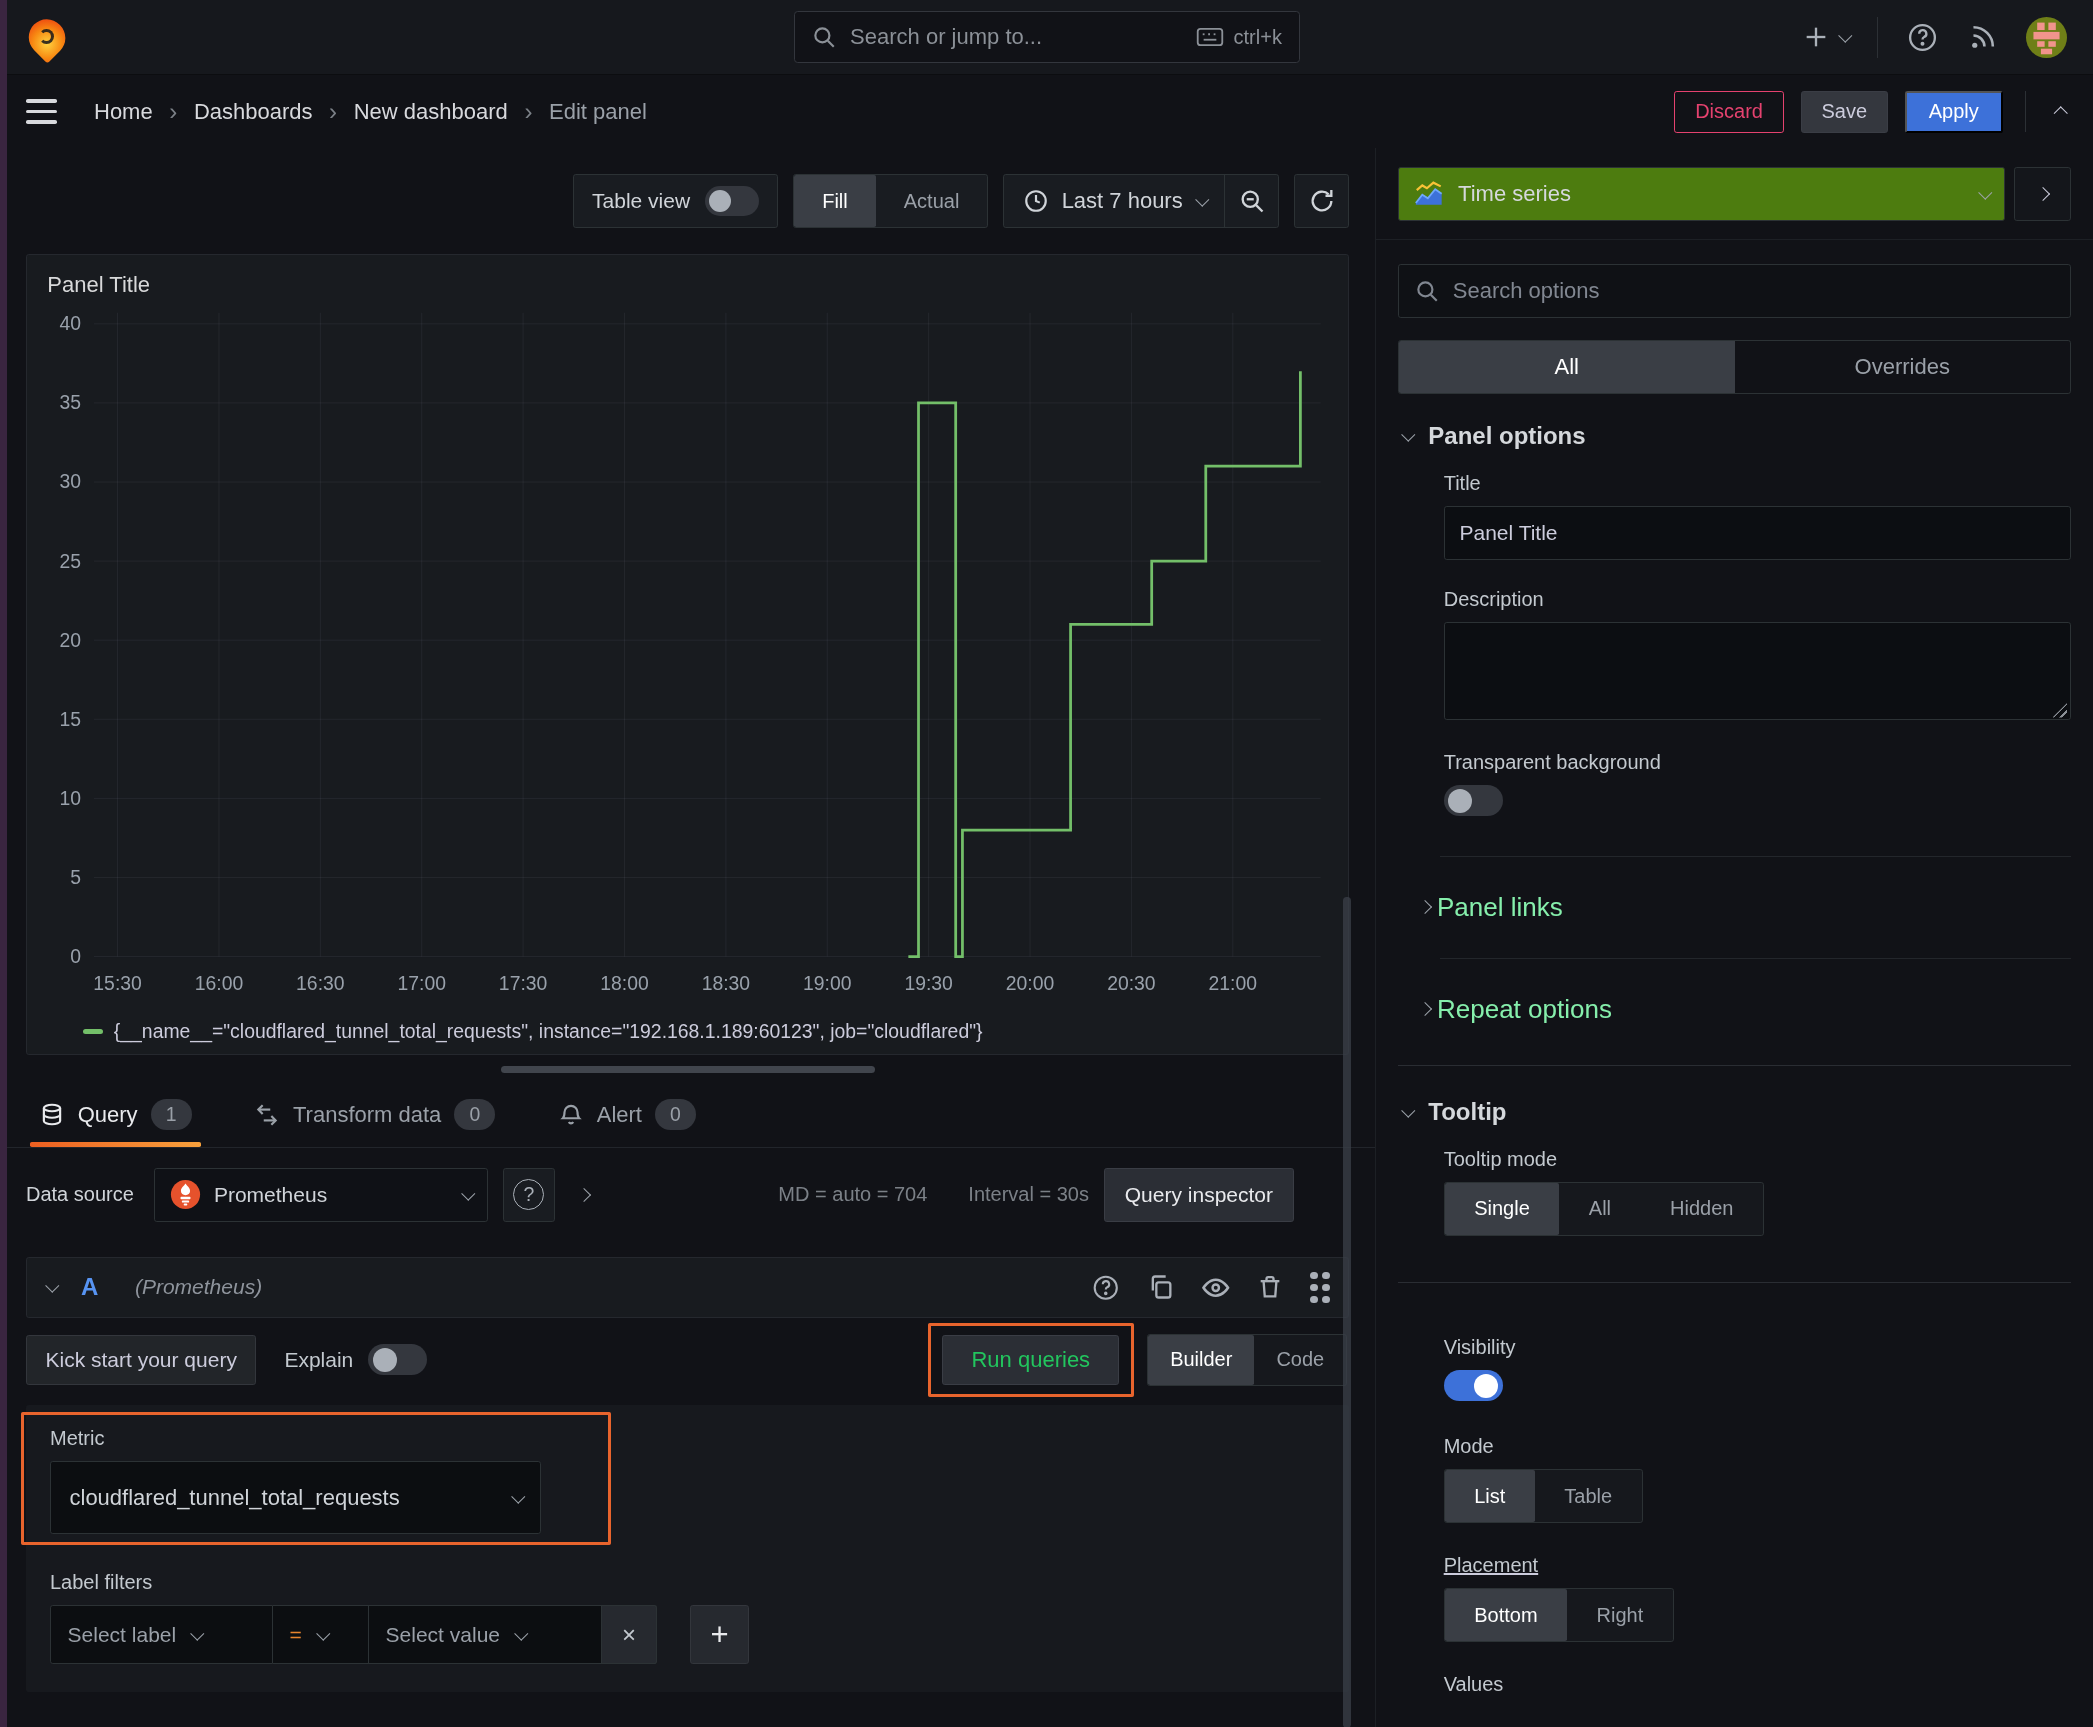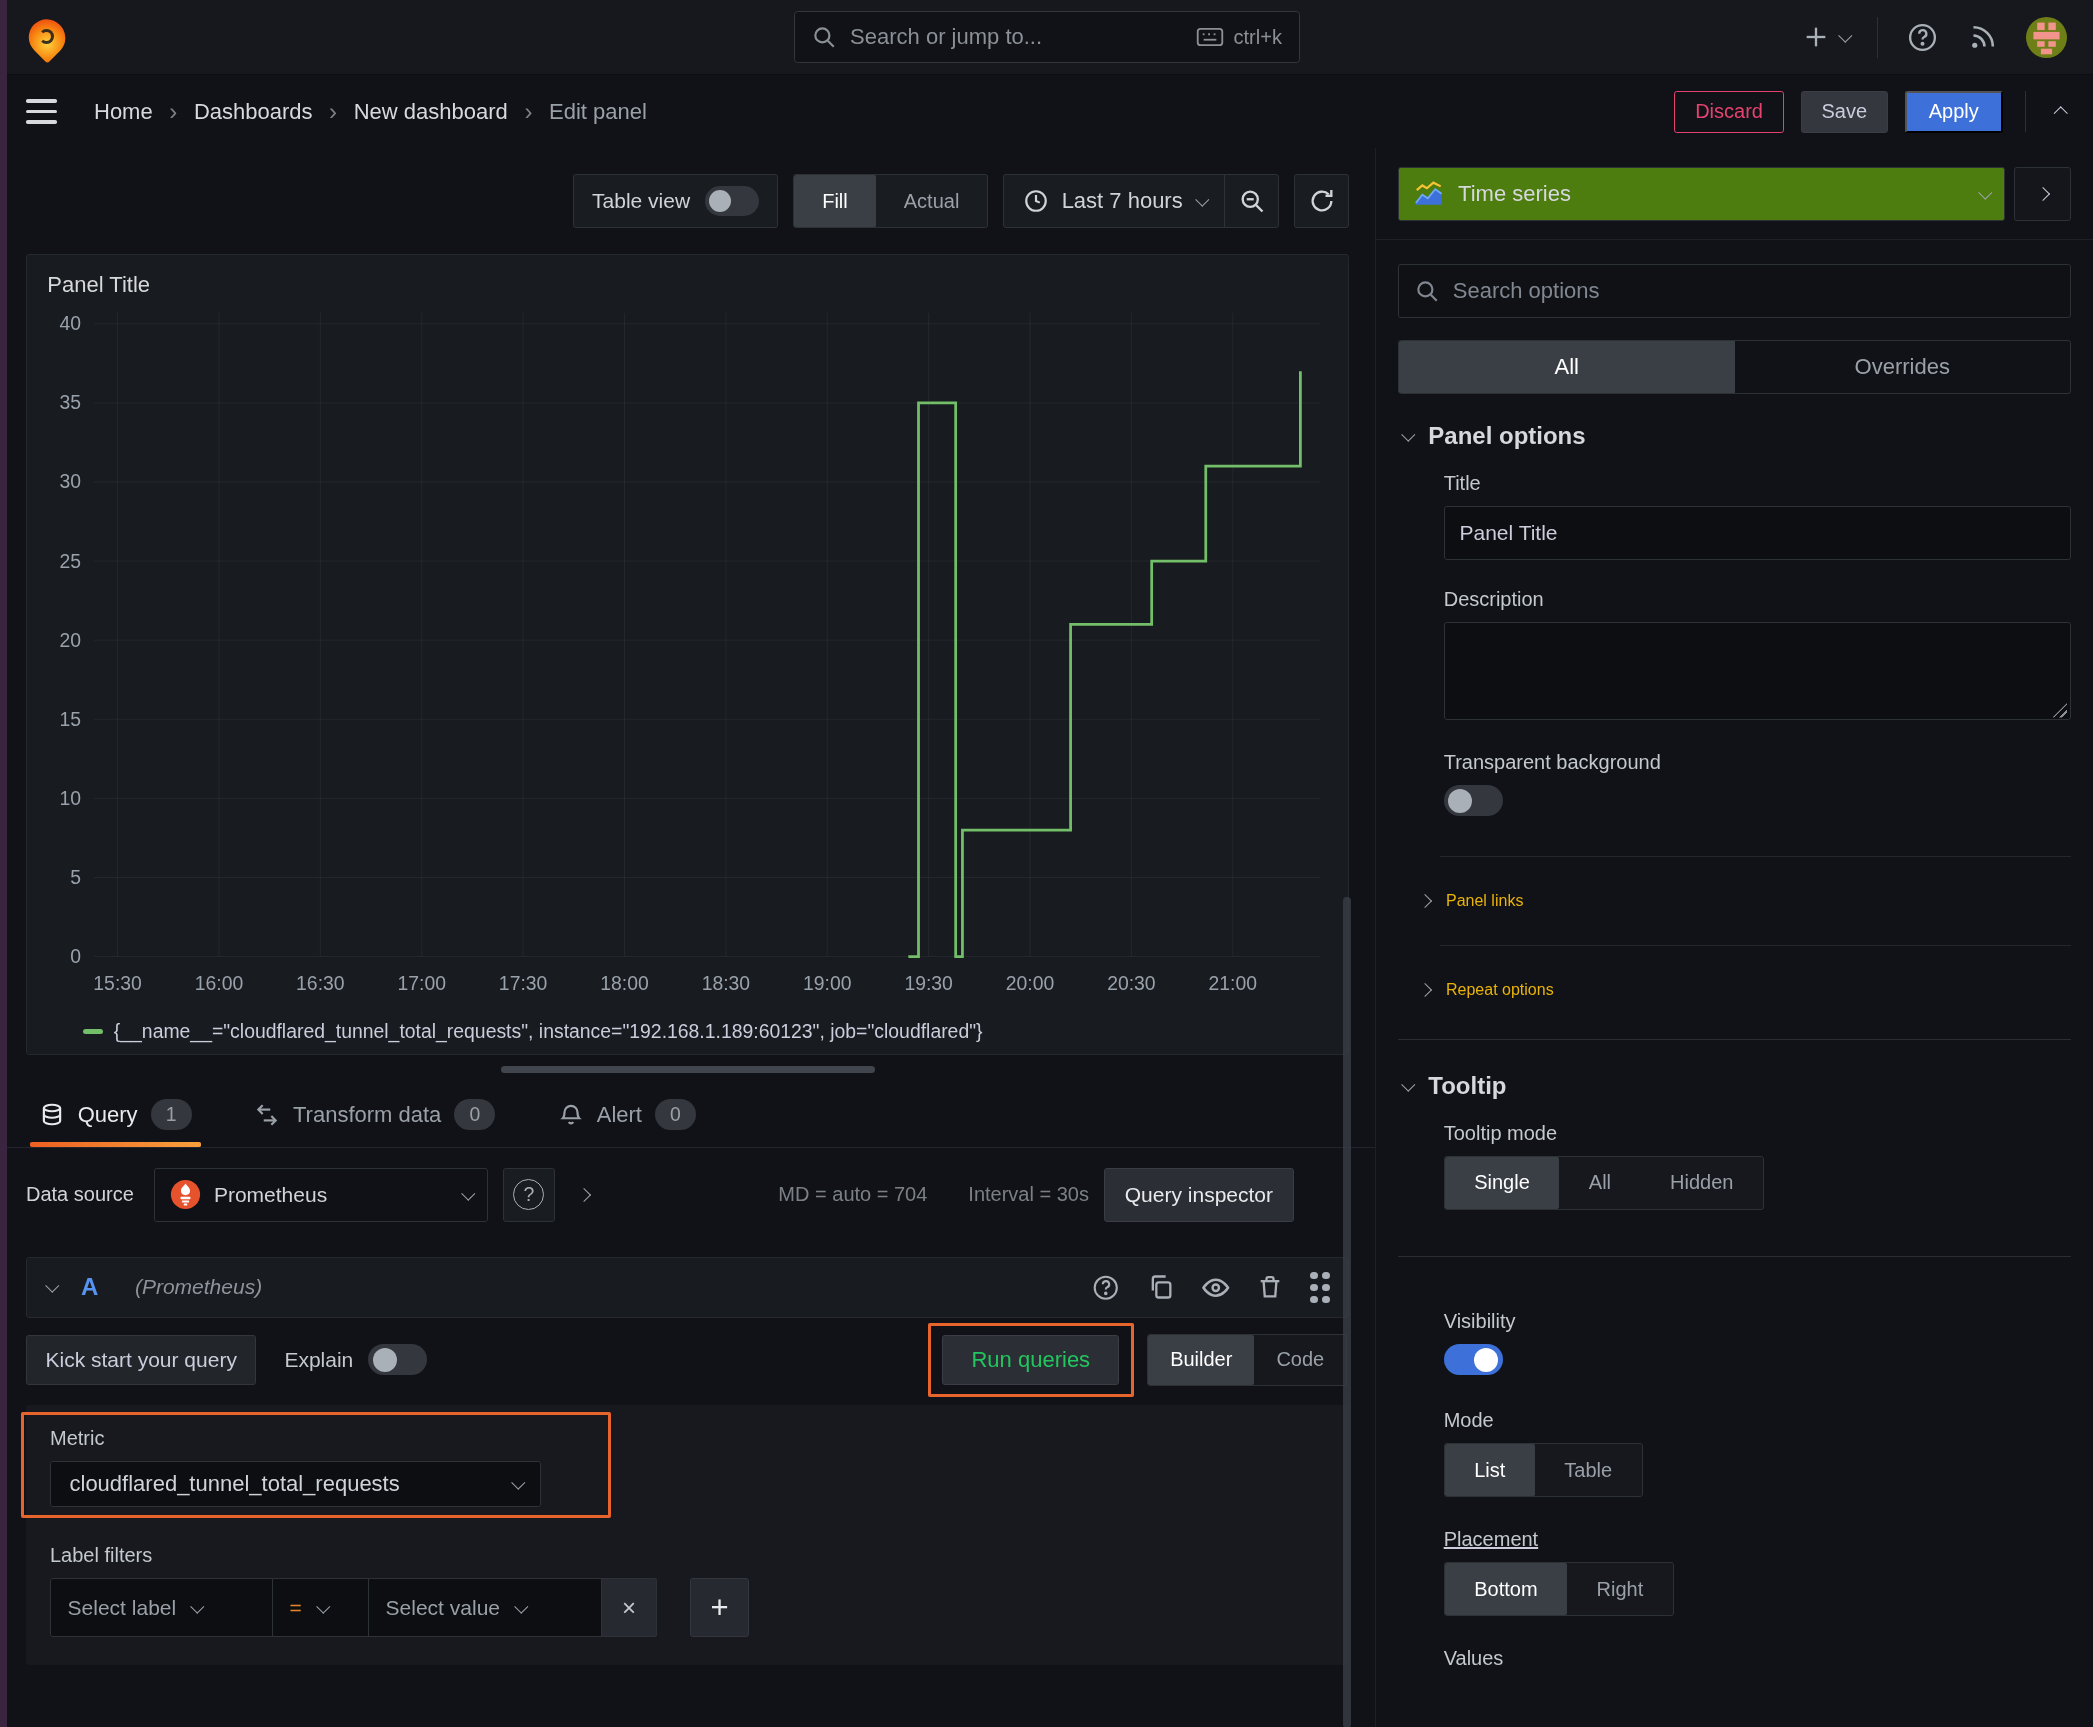--- a/index.html
+++ b/index.html
@@ -124,21 +124,21 @@
   .explain{ display:flex; align-items:center; gap:14.8px; font-size:21px; color:#c3c9cf; }
   .runq-wrap{ position:relative; margin-left:auto; }
   .runq-wrap .anno{ inset:-12px -14.8px; }
   .runq-btn{ height:50px; padding:0 28px; background:#2b2e35; border:0.9px solid #3a3d45; font-size:22px; color:#22c55e; }
   .buildercode{ margin-right:1.8px; }
   .buildercode .seg{ padding:0 22px; height:50px; }
 
   .builder-box{ margin:18.5px 26px 0; background:#17191e; border-radius:2.8px; padding:22px 24px 28px; flex:1; }
   .metric-block{ position:relative; width:517px; }
   .metric-block .anno{ left:-29.5px; top:-14.8px; right:-44px; bottom:-11px; }
-  .metric-select{ width:491px; height:46px; background:#0c0e11; border:0.9px solid #2c3235; border-radius:2.8px;
+  .metric-select{ width:491px; height:73px; background:#0c0e11; border:0.9px solid #2c3235; border-radius:2.8px;
     display:flex; align-items:center; padding:0 18.5px; gap:16.6px; cursor:pointer; }
   .metric-select .val{ flex:1; font-size:22px; color:#d0d4d9; }
   .filters-block{ margin-top:37px; }
   .filter-row{ display:flex; align-items:stretch; height:59px; }
   .f-select{ background:#0c0e11; border:0.9px solid #2c3235; display:flex; align-items:center; gap:14.8px; padding:0 16.6px; cursor:pointer; }
   .f-select .val{ font-size:21px; color:#9aa0a8; }
   .f-label{ border-radius:2.8px 0 0 2.8px; width:223px; }
   .f-op{ border-left:none; width:96px; }
   .f-op .val{ color:#e8842d; }
   .f-value{ border-left:none; width:233px; }
@@ -162,21 +162,21 @@
   .opt-search .ph{ color:#818791; font-size:22px; }
   .allover{ display:flex; margin-top:22px; height:54px; border:0.9px solid #2c3235; border-radius:2.8px; overflow:hidden; }
   .allover .half{ flex:1; display:flex; align-items:center; justify-content:center; font-size:22px; color:#9aa0a8; cursor:pointer; }
   .allover .half.active{ background:#3a3e45; color:#ffffff; }
   .section{ padding:28px 0 5.5px 3.7px; }
   .sec-head{ display:flex; align-items:center; gap:16.6px; font-size:24px; font-weight:600; color:#d5d8dc; cursor:pointer; }
   .sec-body{ padding:22px 0 9.2px 42px; }
   .fieldset{ margin-bottom:28px; }
   .divider{ height:0.9px; background:#23262b; margin:13px 0; }
   .divider.strong{ background:#2a2d33; margin:18.5px 0 3.7px; }
-  .collapsed-row{ display:flex; align-items:center; gap:16px; padding:22px 0 22px 22px; font-size:16px; color:#eab308; cursor:pointer; }
+  .collapsed-row{ display:flex; align-items:center; gap:7px; padding:22px 0 22px 22px; font-size:26px; color:#86efac; cursor:pointer; }
   .desc-area{ position:relative; }
   .desc-area textarea{ height:98px; resize:none; padding-top:9.2px; }
   .resize-corner{ position:absolute; right:3.7px; bottom:5.5px; width:14.8px; height:14.8px;
     background:repeating-linear-gradient(135deg, transparent 0 3.7px, #8b9097 3.7px 5.5px); clip-path:polygon(100% 0,100% 100%,0 100%); }
   .tooltip-seg .seg{ padding:0 29.5px; height:52px; }
 </style>
 </head>
 <body>
 
 <header class="topnav">

